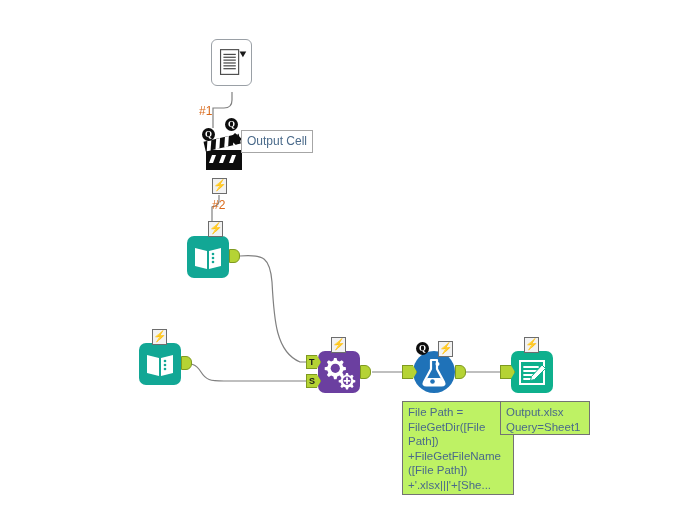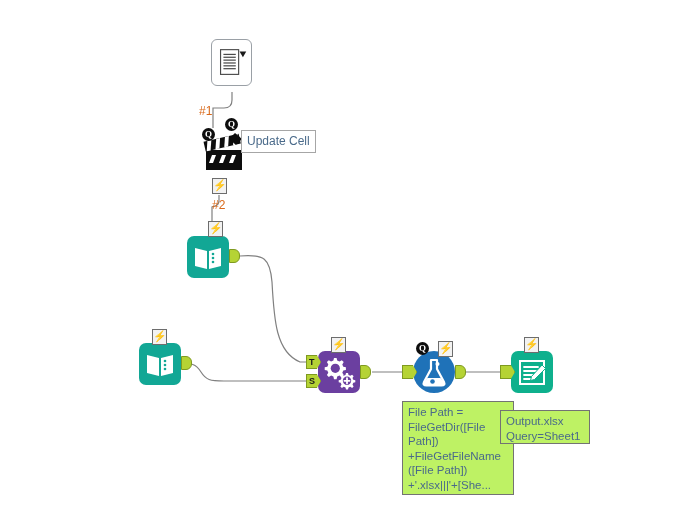--- a/index.html
+++ b/index.html
@@ -211,21 +211,21 @@
         <polygon points="11,25 15,25 12,33 8,33" opacity="0"></polygon>
       </g>
       <g fill="#ffffff">
         <polygon points="14,27 18,27 15,35 11,35"></polygon>
         <polygon points="24,27 28,27 25,35 21,35"></polygon>
         <polygon points="34,27 38,27 35,35 31,35"></polygon>
       </g>
     </svg>
     <div class="badge-q" style="left:4px;top:0px;">Q</div>
   </div>
-  <div class="label-box" style="left:241px;top:130px;">Update Cell</div>
+  <div class="label-box" style="left:241px;top:130px;">Output Cell</div>
   <div class="badge-lightning" style="left:212px;top:178px;">⚡</div>
 
   <div class="wire-label" style="left:212px;top:199px;">#2</div>
 
   <div class="node" style="left:187px;top:236px;">
     <div class="tile teal" style="left:0;top:0;">
       <svg class="glyph" viewBox="0 0 42 42">
         <path d="M8,12 L20,15 L20,33 L8,30 Z" fill="#ffffff"></path>
         <path d="M34,12 L22,15 L22,33 L34,30 Z" fill="#ffffff"></path>
         <g fill="#12a795">
@@ -310,16 +310,16 @@
   </div>
   <div class="badge-lightning" style="left:524px;top:337px;">⚡</div>
 
   <div class="annot-box" style="left:402px;top:401px;width:112px;height:94px;">File Path  =
 FileGetDir([File
 Path])
 +FileGetFileName
 ([File Path])
 +'.xlsx|||'+[She...</div>
 
-  <div class="annot-box" style="left:500px;top:401px;width:90px;height:34px;margin-top:9px;">Output.xlsx
+  <div class="annot-box" style="left:500px;top:401px;width:90px;height:34px;">Output.xlsx
 Query=Sheet1</div>
 
 </div>
 
 </body></html>

